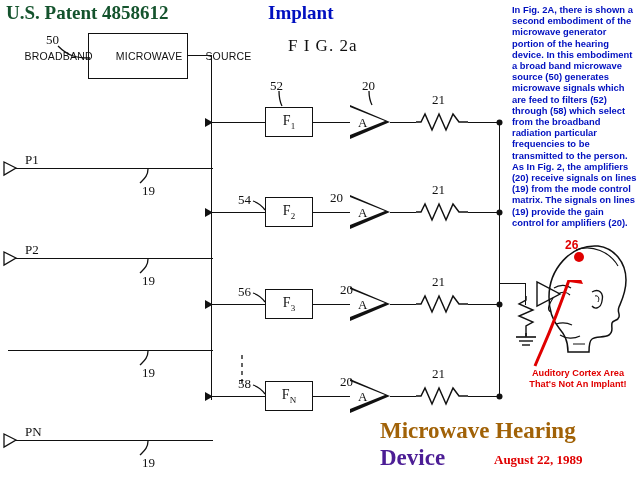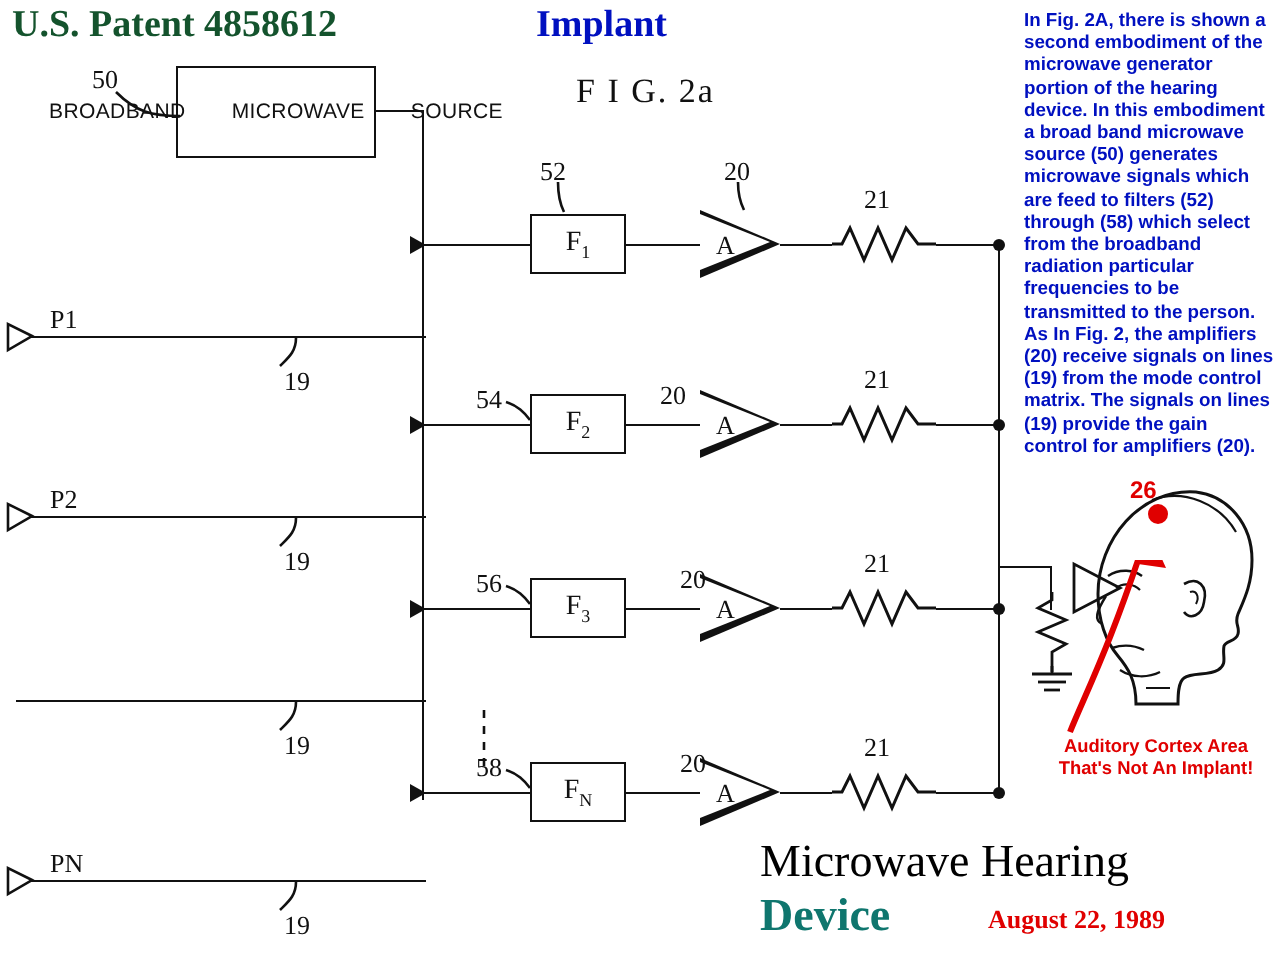--- a/index.html
+++ b/index.html
@@ -154,30 +154,30 @@
     font-weight: bold;
     color: #e00000;
   }
   #arrow-svg { left: 505px; top: 280px; }
 
   
   #bottom-title1 {
     left: 380px; top: 418px;
     font-family: "Liberation Serif", serif;
     font-size: 23px;
-    font-weight: normal;
-    color: #000000;
+    font-weight: bold;
+    color: #a16207;
     white-space: nowrap;
   }
   #bottom-title2 {
     left: 380px; top: 445px;
     font-family: "Liberation Serif", serif;
     font-size: 23px;
     font-weight: bold;
-    color: #0f766e;
+    color: #4c1d95;
     white-space: nowrap;
   }
   #bottom-date {
     left: 494px; top: 452px;
     font-family: "Liberation Serif", serif;
     font-size: 13px;
     font-weight: bold;
     color: #e00000;
     white-space: nowrap;
   }

